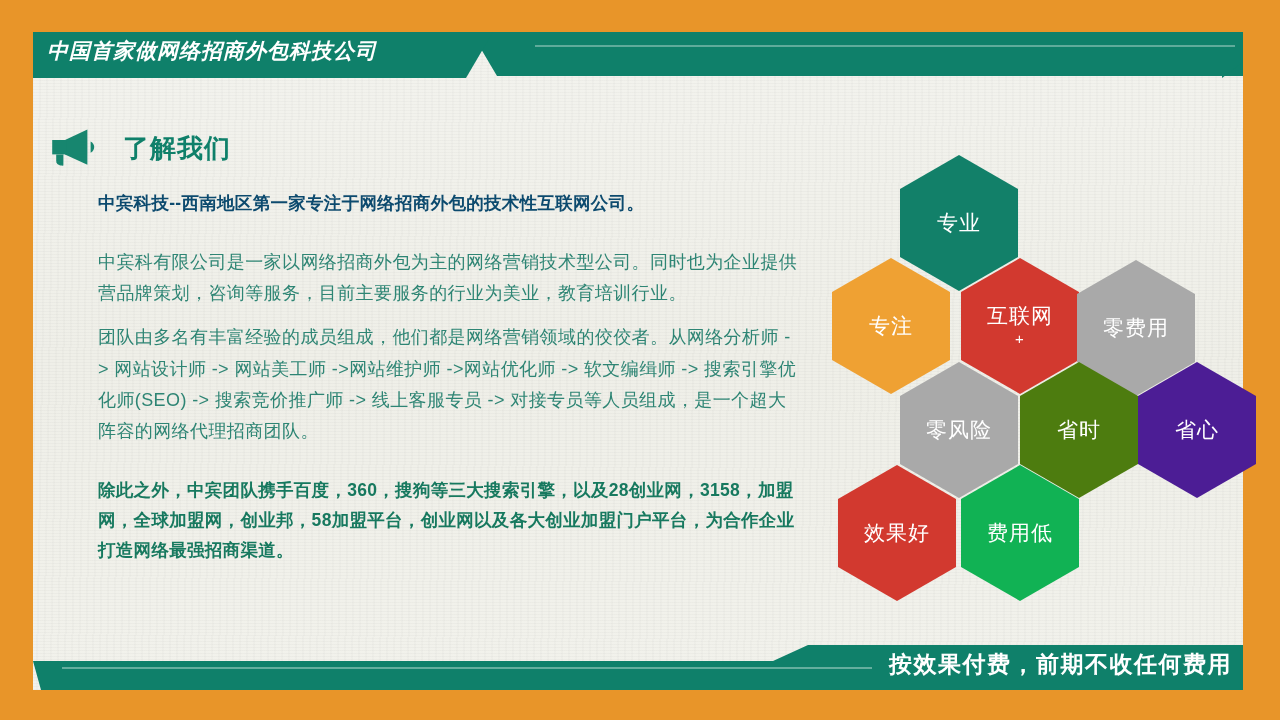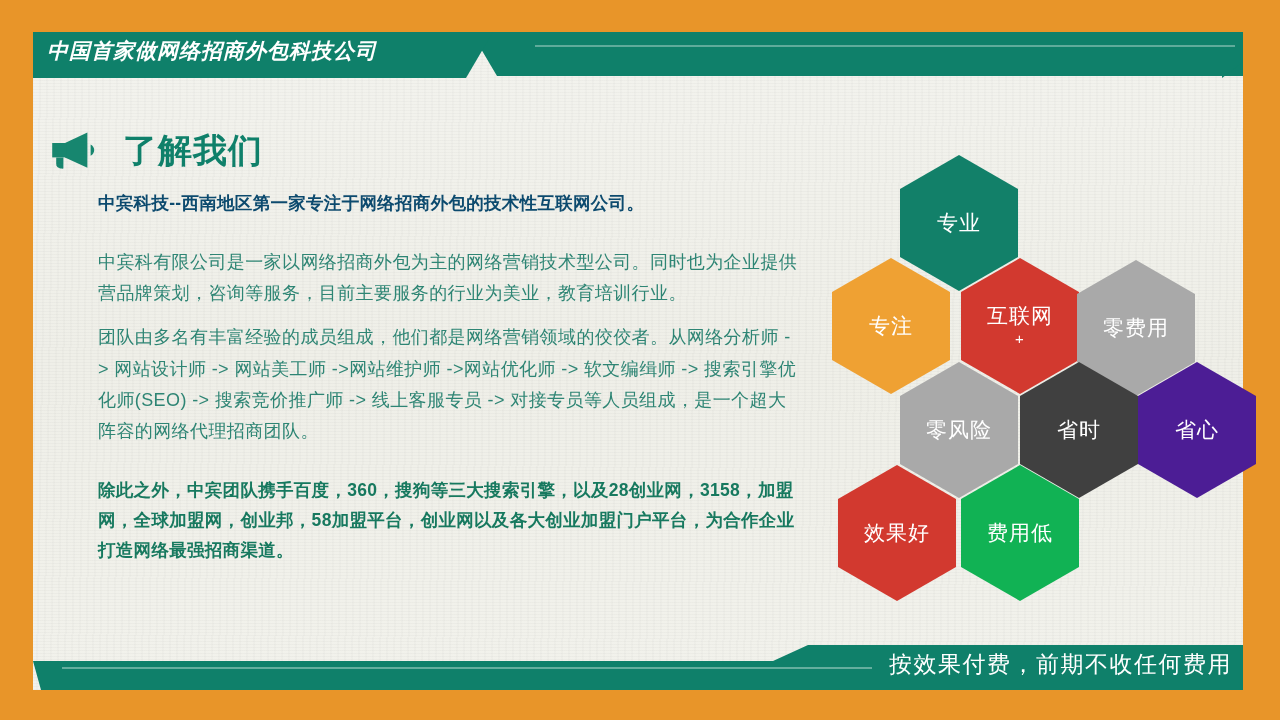--- a/index.html
+++ b/index.html
@@ -45,21 +45,21 @@
     background:#0F806A;
     clip-path:polygon(0 0, 21px 0, 21px 30px, 0 46px);
   }
 
   
   #section-head{
     position:absolute;left:47px;top:128px;display:flex;align-items:center;gap:24px;
   }
   #megaphone-icon{width:52px;height:40px;display:block;}
   #section-title{
-    color:#0F806A;font-size:34px;font-weight:bold;letter-spacing:1px;white-space:nowrap;
+    color:#0F806A;font-size:26px;font-weight:bold;letter-spacing:1px;white-space:nowrap;
   }
 
   
   #copy{position:absolute;left:98px;top:190px;width:700px;}
   .lead{
     color:#0c4a6e;font-size:17.5px;font-weight:bold;line-height:1.55;
     letter-spacing:0.3px;margin:0 0 30px 0;
   }
   .para{
     color:#2E8574;font-size:18px;line-height:1.73;letter-spacing:0.4px;margin:0;
@@ -87,21 +87,21 @@
     position:absolute;left:33px;top:645px;width:1210px;height:45px;
     background:#0F806A;
     clip-path:polygon(0 16px, 740px 16px, 775px 0px, 1210px 0px, 1210px 45px, 8px 45px);
   }
   #footer-rule{
     position:absolute;left:62px;top:667px;width:810px;height:2px;
     background:#64AE9E;
   }
   #footer-text{
     position:absolute;right:48px;top:649px;
-    color:#FFFFFF;font-size:23px;font-weight:normal;letter-spacing:1.5px;white-space:nowrap;
+    color:#FFFFFF;font-size:23px;font-weight:bold;letter-spacing:1.5px;white-space:nowrap;
   }
 </style>
 </head>
 <body>
 
 <div id="stage">
 
   <div id="panel"></div>
 
   <div id="header-band"></div>
@@ -137,21 +137,21 @@
       <div class="hex" style="left: 141px; top: 103px; background: rgb(210, 57, 47);">
         <span>互联网</span>
         <span class="sub">+</span>
       </div>
       <div class="hex" style="left: 257px; top: 105px; background: rgb(169, 169, 169);">
         <span>零费用</span>
       </div>
       <div class="hex" style="left: 80px; top: 207px; background: rgb(169, 169, 169);">
         <span>零风险</span>
       </div>
-      <div class="hex" style="left: 200px; top: 207px; background: #404040;">
+      <div class="hex" style="left: 200px; top: 207px; background: #4d7c0f;">
         <span>省时</span>
       </div>
       <div class="hex" style="left: 318px; top: 207px; background: #4c1d95;">
         <span>省心</span>
       </div>
       <div class="hex" style="left: 18px; top: 310px; background: rgb(210, 57, 47);">
         <span>效果好</span>
       </div>
       <div class="hex" style="left: 141px; top: 310px; background: rgb(17, 178, 84);">
         <span>费用低</span>

